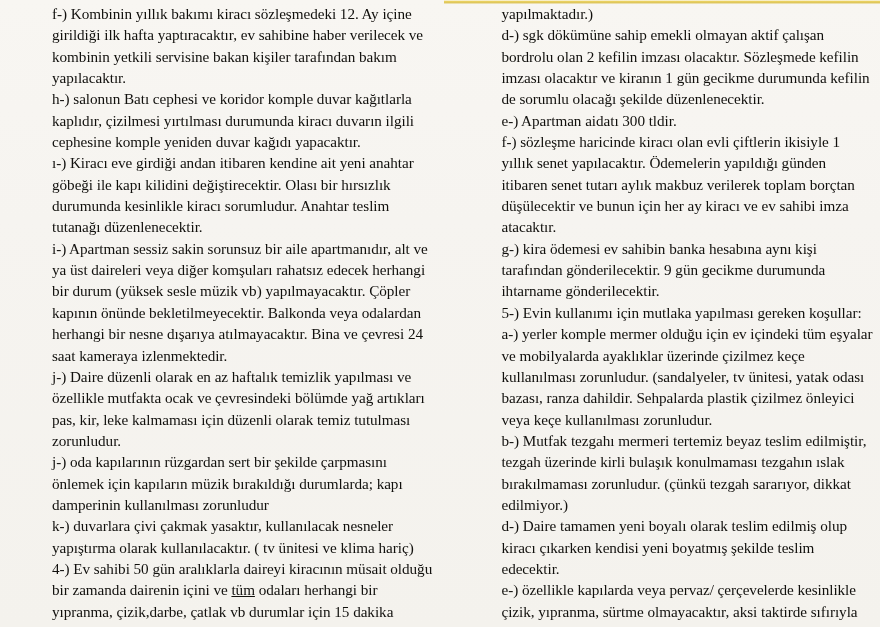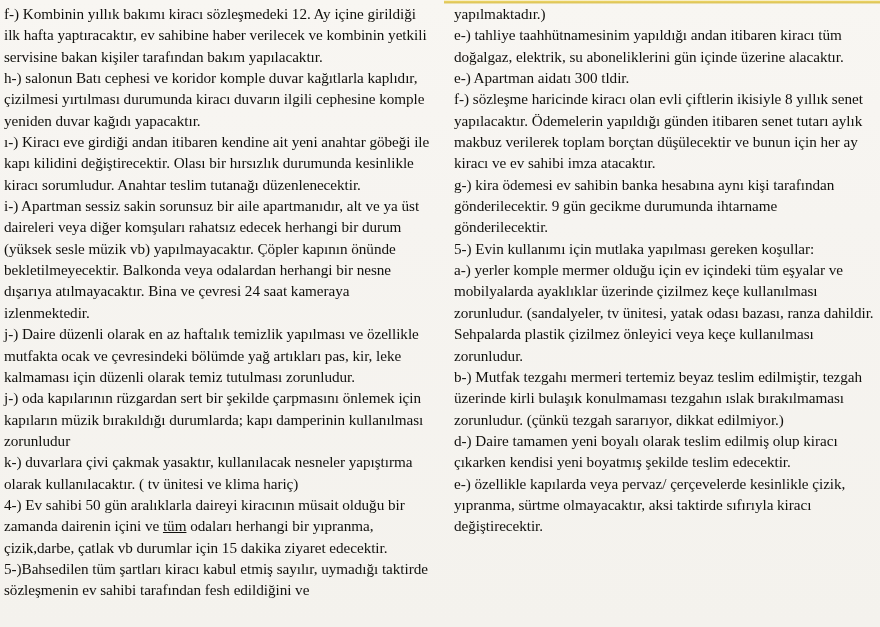--- a/index.html
+++ b/index.html
@@ -73,20 +73,21 @@
   }
 
   .para .u {
     text-decoration: underline;
     text-underline-offset: 1px;
   }
 
   
   .col {
     filter: contrast(1.02) saturate(0.96);
+    margin-left: 48px;
   }
 </style>
 </head>
 <body>
 
 <div class="page"></div>
 
 <div class="scan-rule"></div>
 
 <div class="columns">
@@ -98,23 +99,23 @@
     <p class="para">i-) Apartman sessiz sakin sorunsuz bir aile apartmanıdır, alt ve ya üst daireleri veya diğer komşuları rahatsız edecek herhangi bir durum (yüksek sesle müzik vb) yapılmayacaktır. Çöpler kapının önünde bekletilmeyecektir. Balkonda veya odalardan herhangi bir nesne dışarıya atılmayacaktır. Bina ve çevresi 24 saat kameraya izlenmektedir.</p>
     <p class="para">j-) Daire düzenli olarak en az haftalık temizlik yapılması ve özellikle mutfakta ocak ve çevresindeki bölümde yağ artıkları pas, kir, leke kalmaması için düzenli olarak temiz tutulması zorunludur.</p>
     <p class="para">j-) oda kapılarının rüzgardan sert bir şekilde çarpmasını önlemek için kapıların müzik bırakıldığı durumlarda; kapı damperinin kullanılması zorunludur</p>
     <p class="para">k-) duvarlara çivi çakmak yasaktır, kullanılacak nesneler yapıştırma olarak kullanılacaktır. ( tv ünitesi ve klima hariç)</p>
     <p class="para"><span>4-) Ev sahibi 50 gün aralıklarla daireyi kiracının müsait olduğu bir zamanda dairenin içini ve </span><span class="u">tüm</span><span> odaları herhangi bir yıpranma, çizik,darbe, çatlak vb durumlar için 15 dakika ziyaret edecektir.</span></p>
     <p class="para">5-)Bahsedilen tüm şartları kiracı kabul etmiş sayılır, uymadığı taktirde sözleşmenin ev sahibi tarafından fesh edildiğini ve</p>
   </div>
 
   <div class="col col-right">
     <p class="para">yapılmaktadır.)</p>
-    <p class="para">e-) tahliye taahhütnamesinim yapıldığı andan itibaren kiracı tüm doğalgaz, elektrik, su aboneliklerini gün içinde üzerine alacaktır.</p>
+    <p class="para">d-) sgk dökümüne sahip emekli olmayan aktif çalışan bordrolu olan 2 kefilin imzası olacaktır. Sözleşmede kefilin imzası olacaktır ve kiranın 1 gün gecikme durumunda kefilin de sorumlu olacağı şekilde düzenlenecektir.</p>
     <p class="para">e-) Apartman aidatı 300 tldir.</p>
-    <p class="para">f-) sözleşme haricinde kiracı olan evli çiftlerin ikisiyle 8 yıllık senet yapılacaktır. Ödemelerin yapıldığı günden itibaren senet tutarı aylık makbuz verilerek toplam borçtan düşülecektir ve bunun için her ay kiracı ve ev sahibi imza atacaktır.</p>
+    <p class="para">f-) sözleşme haricinde kiracı olan evli çiftlerin ikisiyle 1 yıllık senet yapılacaktır. Ödemelerin yapıldığı günden itibaren senet tutarı aylık makbuz verilerek toplam borçtan düşülecektir ve bunun için her ay kiracı ve ev sahibi imza atacaktır.</p>
     <p class="para">g-) kira ödemesi ev sahibin banka hesabına aynı kişi tarafından gönderilecektir. 9 gün gecikme durumunda ihtarname gönderilecektir.</p>
     <p class="para">5-) Evin kullanımı için mutlaka yapılması gereken koşullar:</p>
     <p class="para">a-) yerler komple mermer olduğu için ev içindeki tüm eşyalar ve mobilyalarda ayaklıklar üzerinde çizilmez keçe kullanılması zorunludur. (sandalyeler, tv ünitesi, yatak odası bazası, ranza dahildir. Sehpalarda plastik çizilmez önleyici veya keçe kullanılması zorunludur.</p>
     <p class="para">b-) Mutfak tezgahı mermeri tertemiz beyaz teslim edilmiştir, tezgah üzerinde kirli bulaşık konulmaması tezgahın ıslak bırakılmaması zorunludur. (çünkü tezgah sararıyor, dikkat edilmiyor.)</p>
     <p class="para">d-) Daire tamamen yeni boyalı olarak teslim edilmiş olup kiracı çıkarken kendisi yeni boyatmış şekilde teslim edecektir.</p>
     <p class="para">e-) özellikle kapılarda veya pervaz/ çerçevelerde kesinlikle çizik, yıpranma, sürtme olmayacaktır, aksi taktirde sıfırıyla kiracı değiştirecektir.</p>
 
   </div>
 
 </div>

